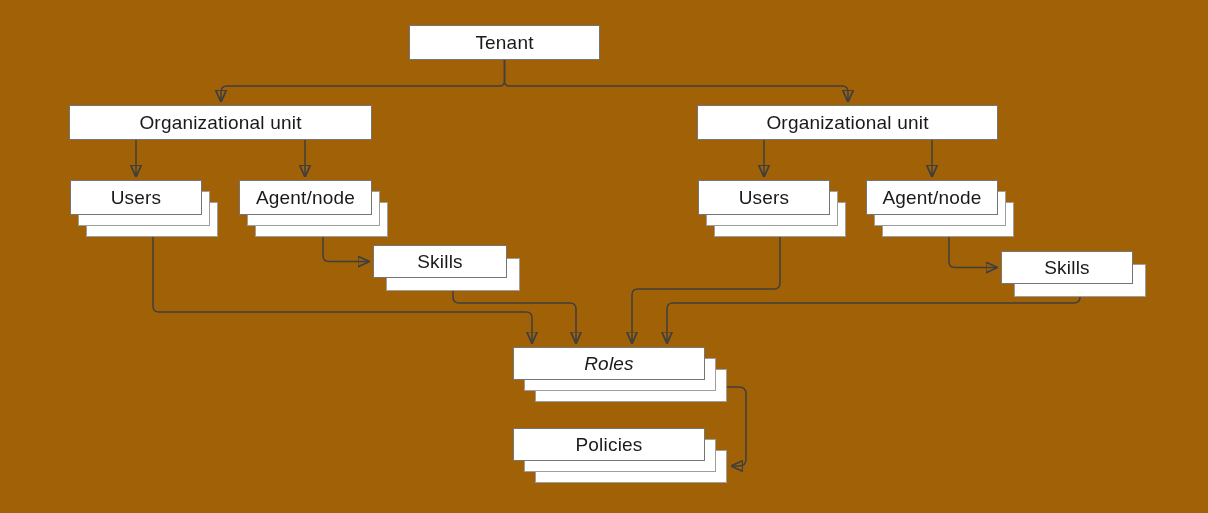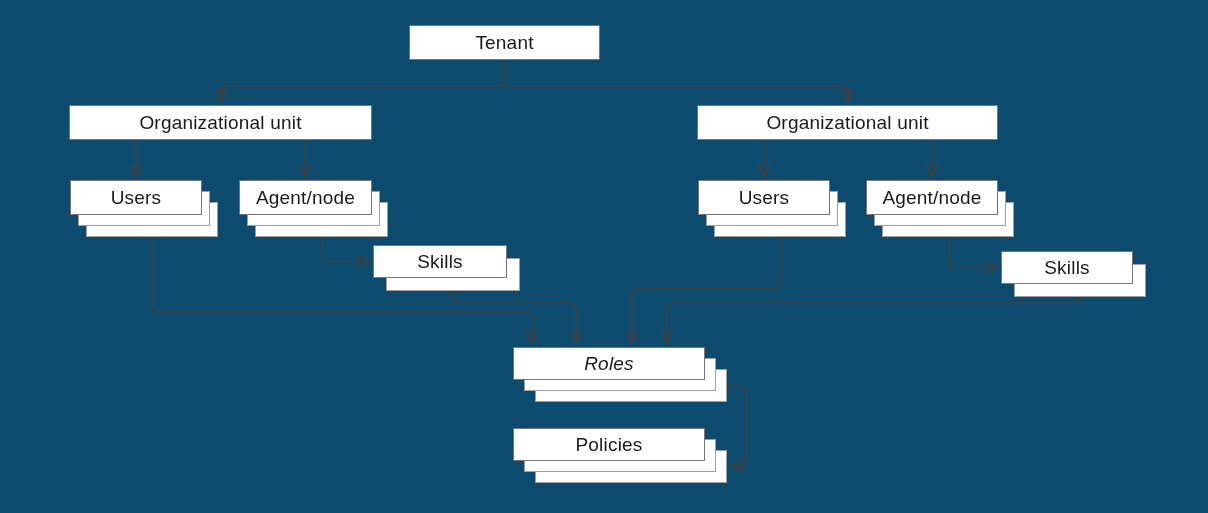--- a/index.html
+++ b/index.html
@@ -1,21 +1,21 @@
 <!DOCTYPE html>
 <html><head>
 <meta charset="utf-8">
 <style>
   html, body { margin: 0; padding: 0; }
   body { font-family: "Liberation Sans", sans-serif; background: #ffffff; }
   #canvas {
     position: relative;
     width: 1208px;
     height: 513px;
-    background: #0c4a6e;
+    background: #a16207;
     overflow: hidden;
   }
   .node { position: absolute; }
   .box {
     position: absolute;
     background: #ffffff;
     border: 1.5px solid #757575;
     box-sizing: border-box;
   }
   .box.shadow { border-color: #9e9e9e; }

